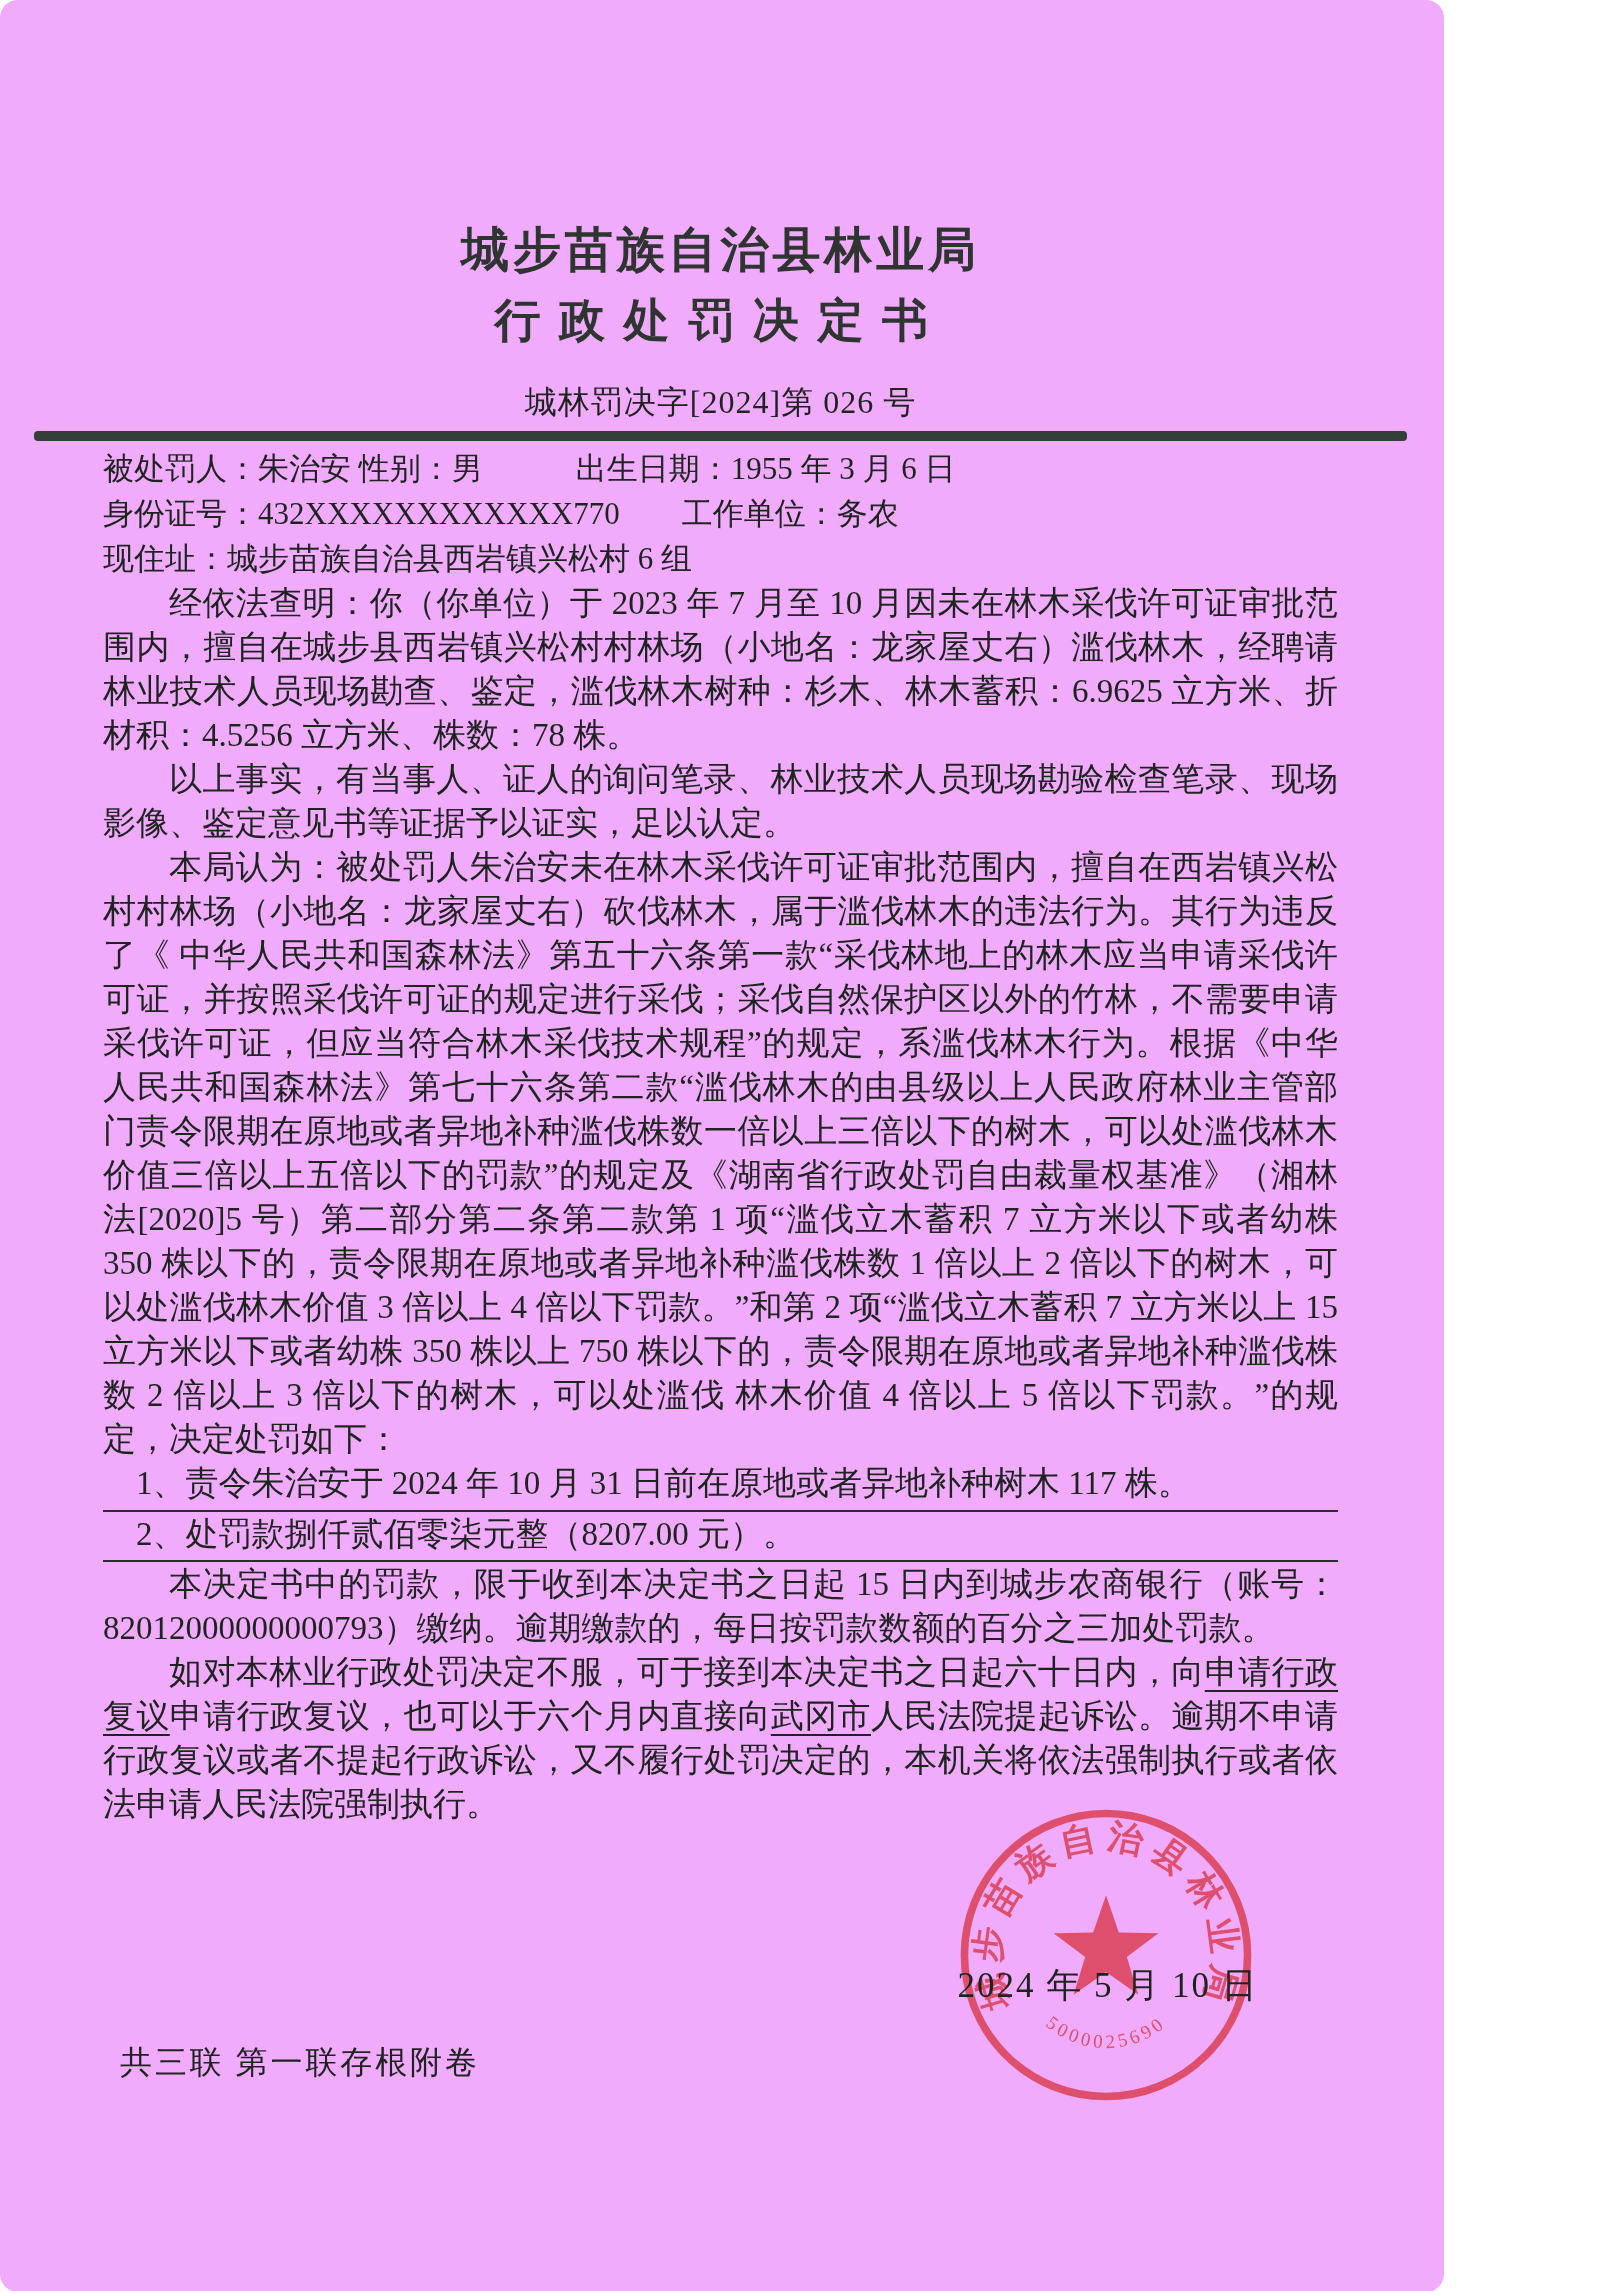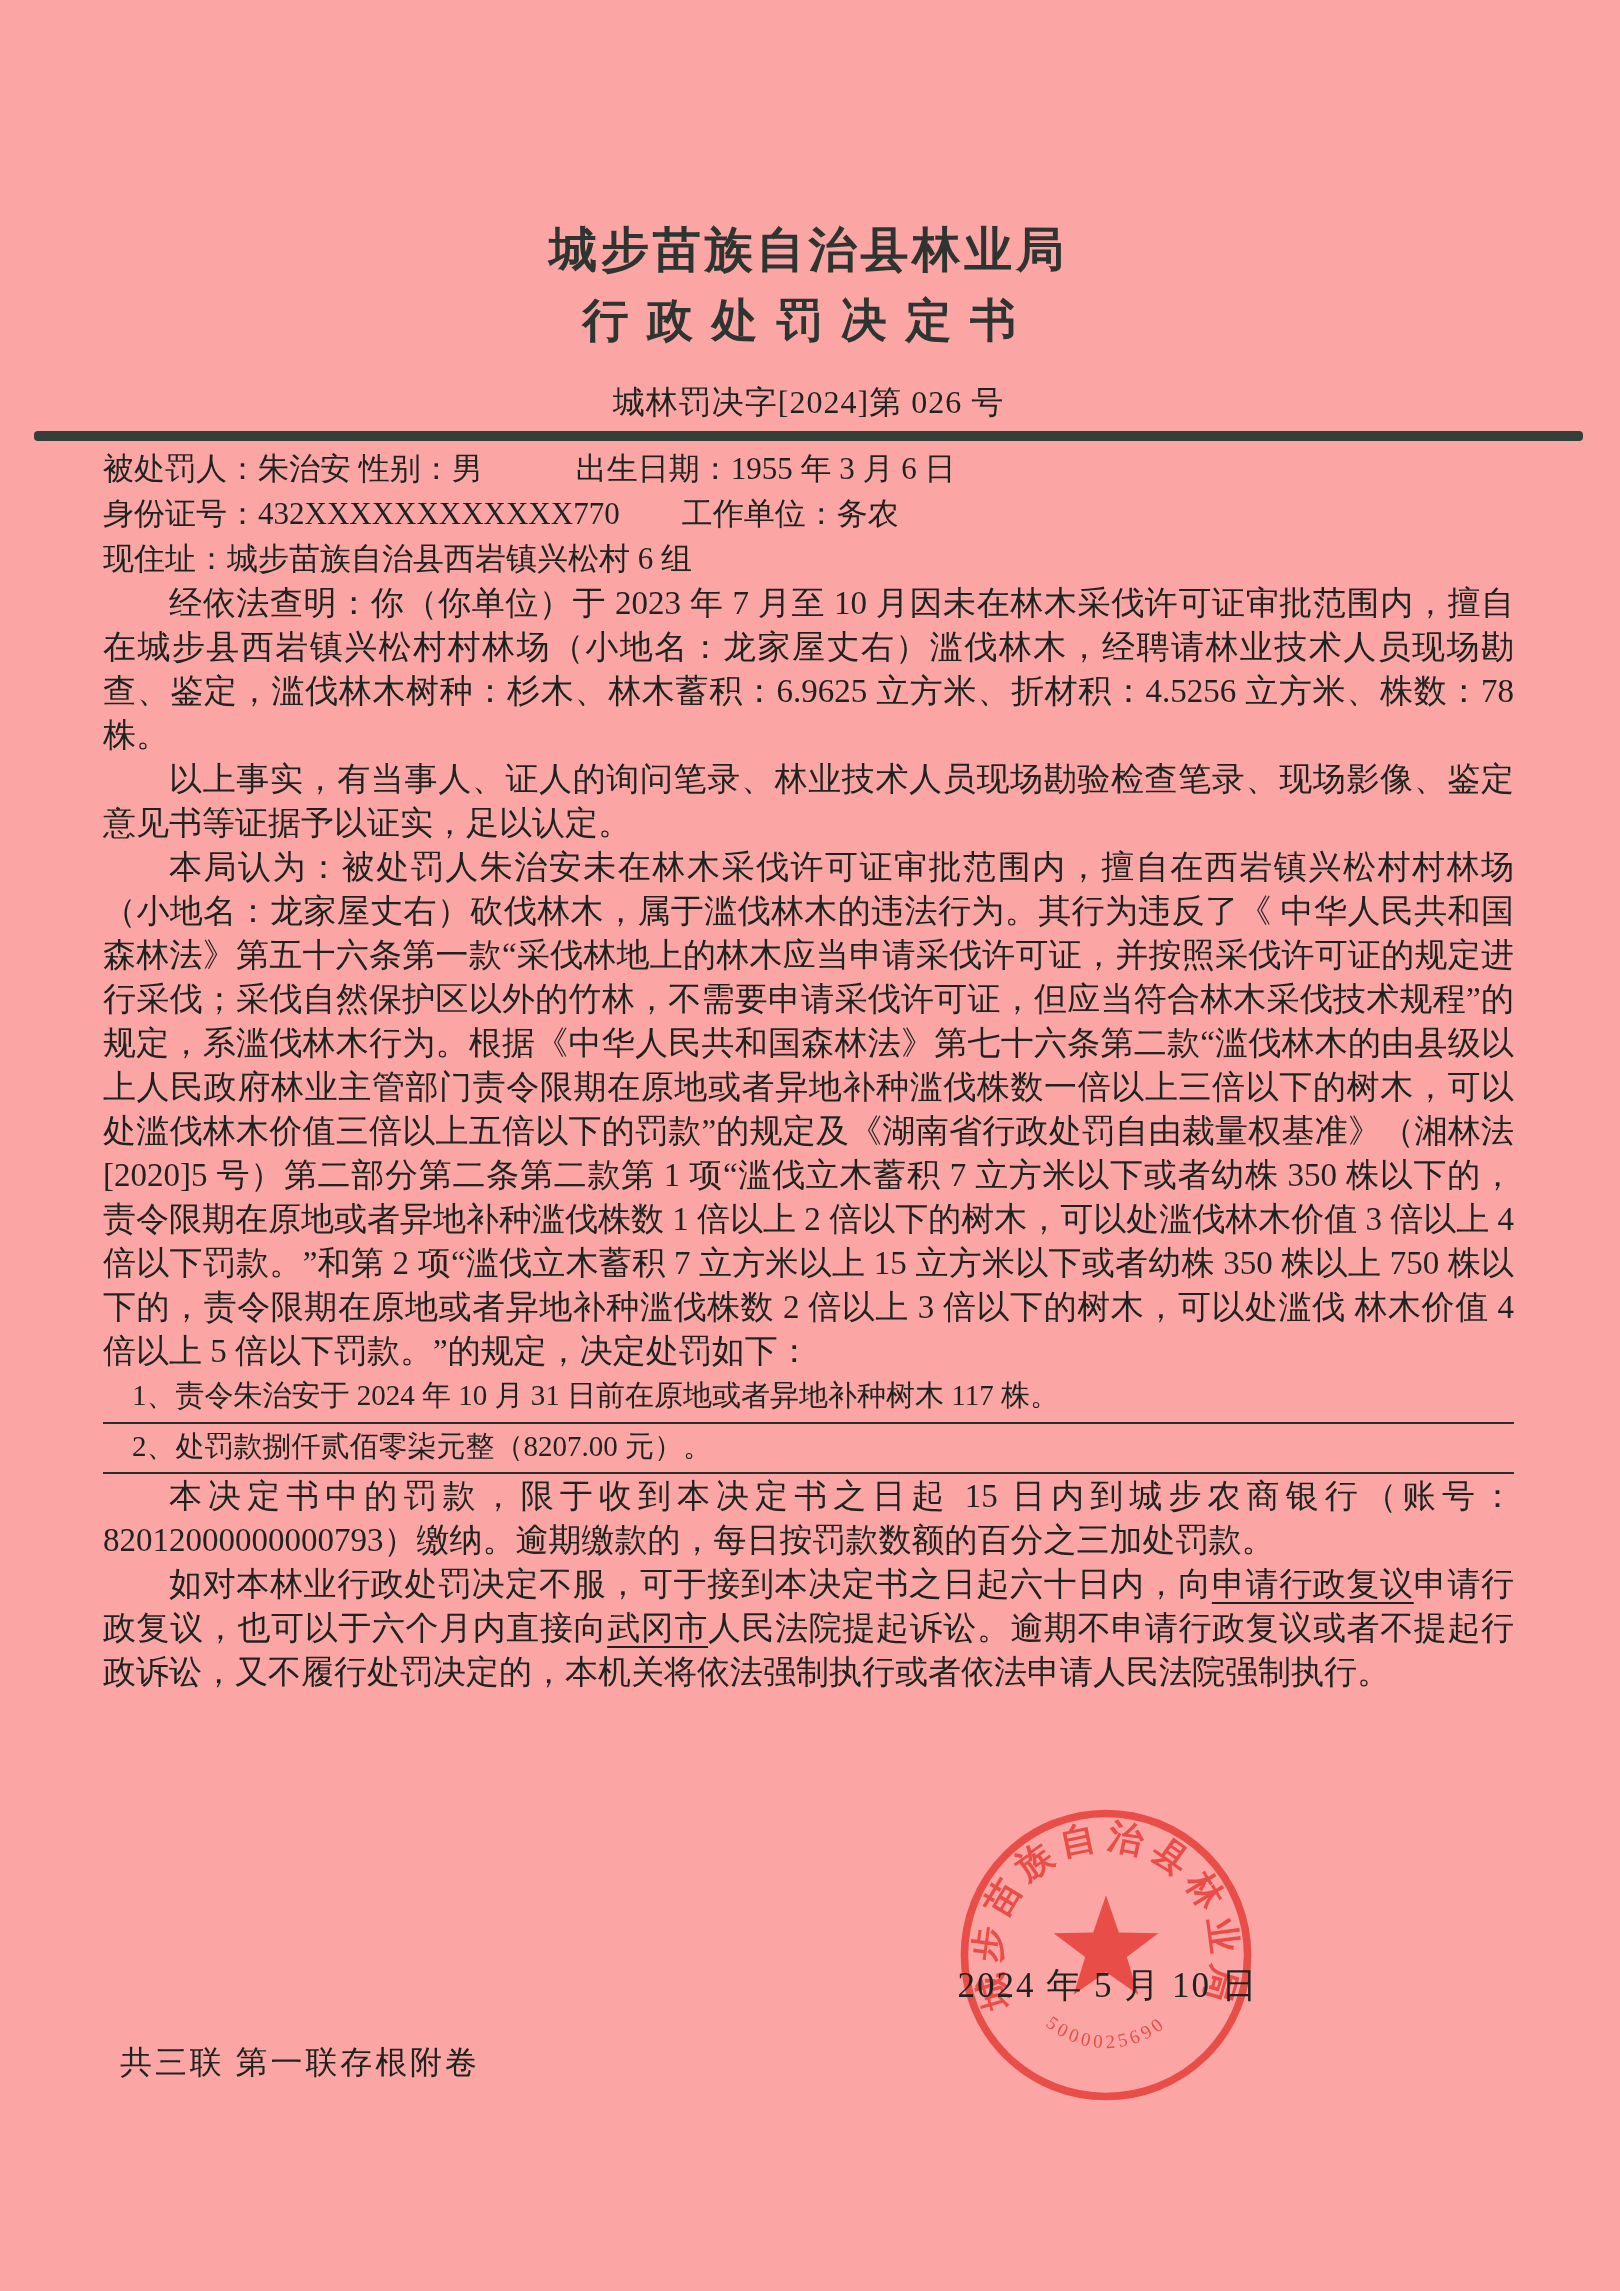--- a/index.html
+++ b/index.html
@@ -1,32 +1,32 @@
 <!DOCTYPE html>
 <html style="--seal-color: #e8584e;"><head>
 <meta charset="utf-8">
 <style>
   :root { --seal-color:#e8584e; --ink:#1f2320; }
   * { margin:0; padding:0; box-sizing:border-box; }
   body { background:#ffffff; }
   .page {
-    position:relative; width:1620px; height:2292px;
-    background:#fca5a5; overflow:hidden;
-    font-family:"Liberation Serif", serif; color:var(--ink);
+    position:relative; width:1444px; height:2292px;
+    background:#f0abfc; overflow:hidden;
+    font-family:"Liberation Serif", serif; color:var(--ink);border-radius:18px;
   }
   .content { position:absolute; left:103px; right:106px; top:218px; }
   .agency-title { text-align:center; font-size:48px; font-weight:bold; letter-spacing:3.9px; color:#2e3531; }
   .doc-title { text-align:center; font-size:46px; font-weight:bold; letter-spacing:18.6px; margin-top:8px; color:#2e3531; }
   .doc-number { text-align:center; font-size:32px; margin-top:29px; letter-spacing:1px; }
   .header-rule { height:9.8px; background:#353f3a; margin:5.9px -69px 0 -69px; border-radius:3.9px; }
   .party-info { margin-top:5px; font-size:31px; line-height:45px; }
   .body-text { font-size:33px; line-height:44px; text-align:justify; }
   .para { text-indent:2em; }
   .decision-item {
-    font-size:29px; line-height:43px; text-indent:1em;
+    font-size:33px; line-height:43px; text-indent:1em;
     border-bottom:2.9px solid #2b2f2c; padding:1px 0 4.9px 0;
   }
   .u-seg { text-decoration:underline; text-underline-offset:6.9px; text-decoration-thickness:2px; }
   .signature-block {
     position:absolute; left:863px; top:1911px; width:490px;
     text-align:center; font-size:35px; z-index:3;
   }
   .signature-label { letter-spacing:2px; }
   .signature-date { margin-top:51px; letter-spacing:2px; }
   .seal {

